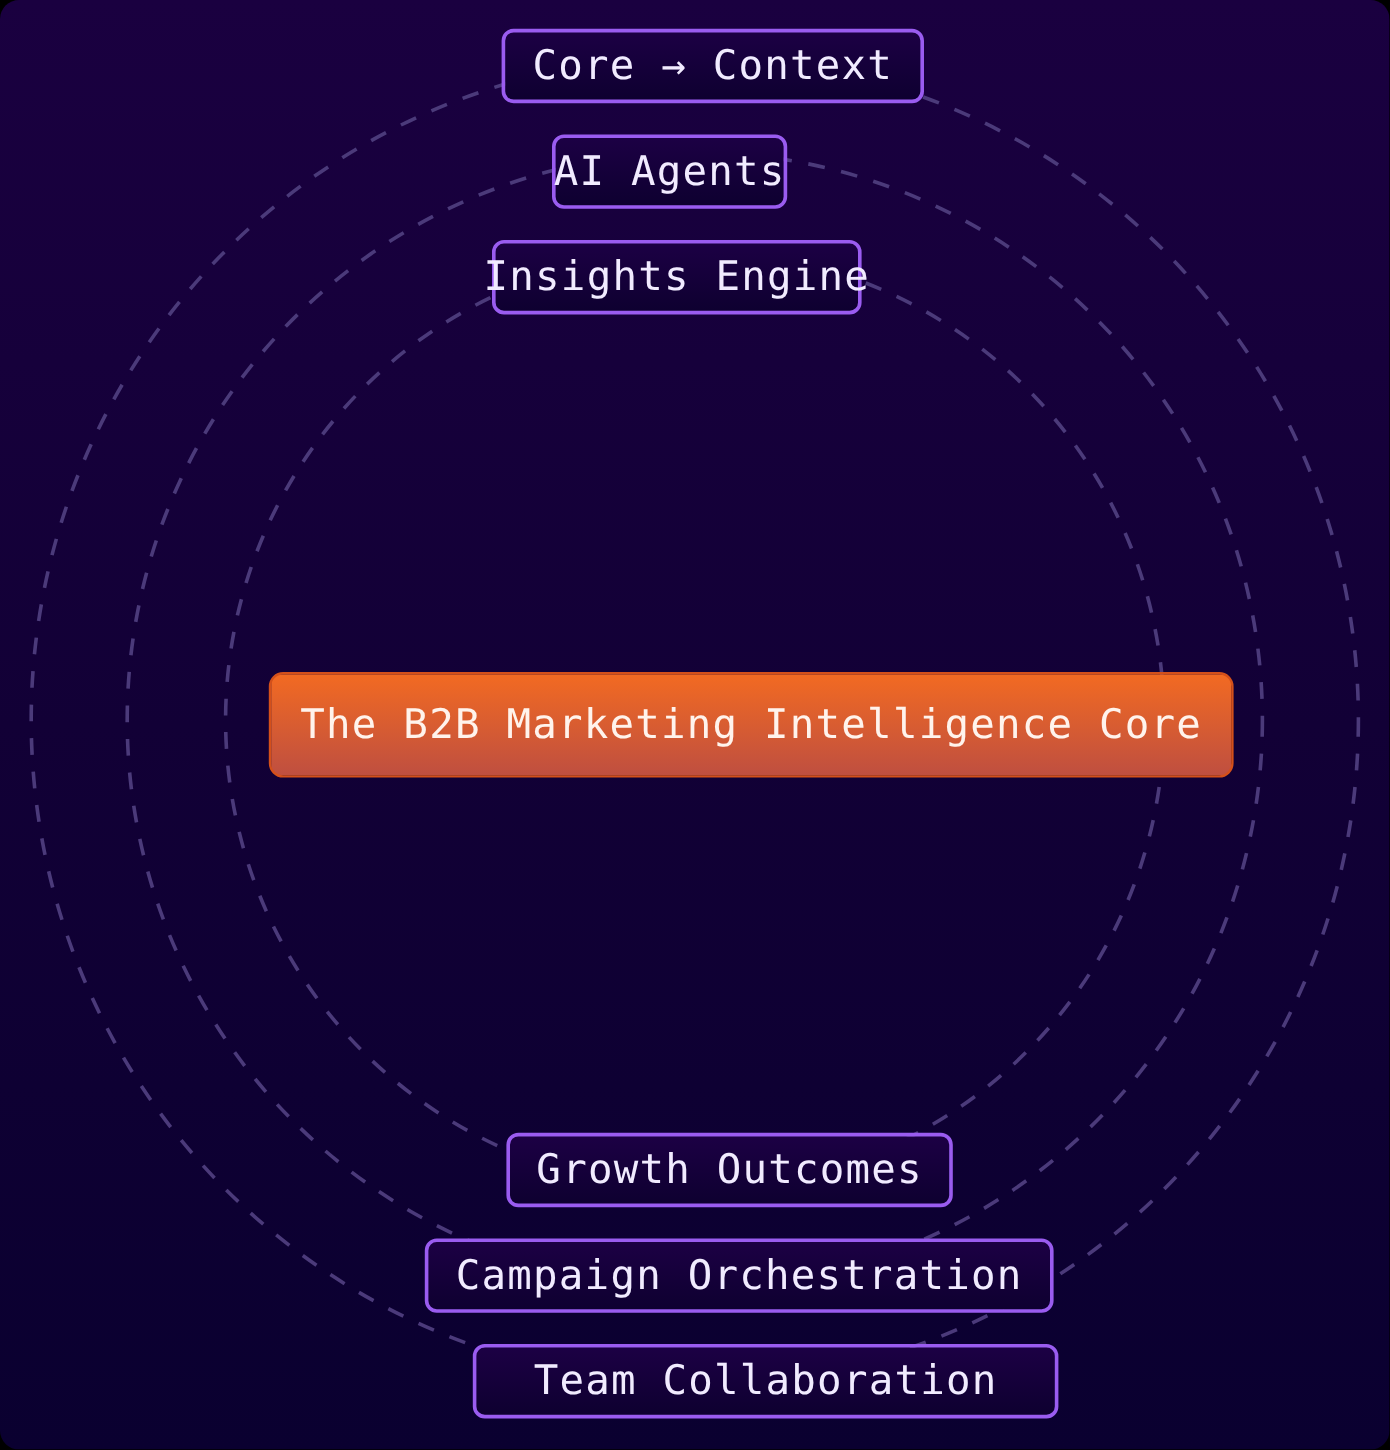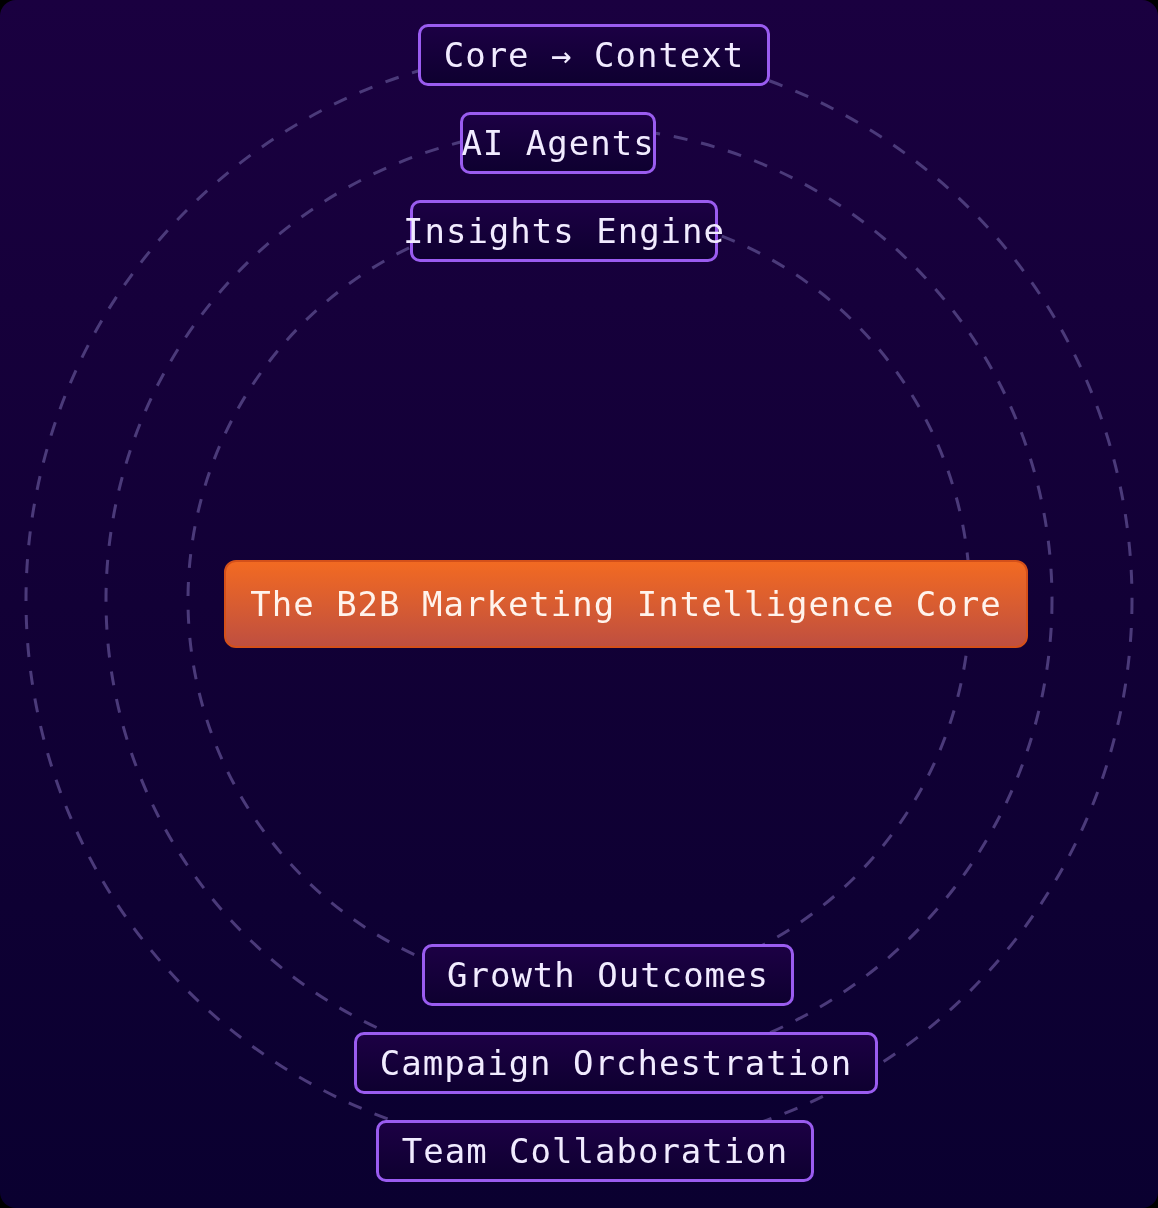--- a/index.html
+++ b/index.html
@@ -26,14 +26,14 @@
   </svg>
 
   <div class="pill" style="left:418px;top:24px;width:352px;">Core → Context</div>
   <div class="pill" style="left:460px;top:112px;width:196px;">AI Agents</div>
   <div class="pill" style="left:410px;top:200px;width:308px;">Insights Engine</div>
 
   <div class="core">The B2B Marketing Intelligence Core</div>
 
   <div class="pill" style="left:422px;top:944px;width:372px;">Growth Outcomes</div>
   <div class="pill" style="left:354px;top:1032px;width:524px;">Campaign Orchestration</div>
-  <div class="pill" style="left:376px;top:1120px;width:438px;">Team Collaboration</div>
+  <div class="pill" style="left:394px;top:1120px;width:488px;">Team Collaboration</div>
 </div>
 
 </body></html>

